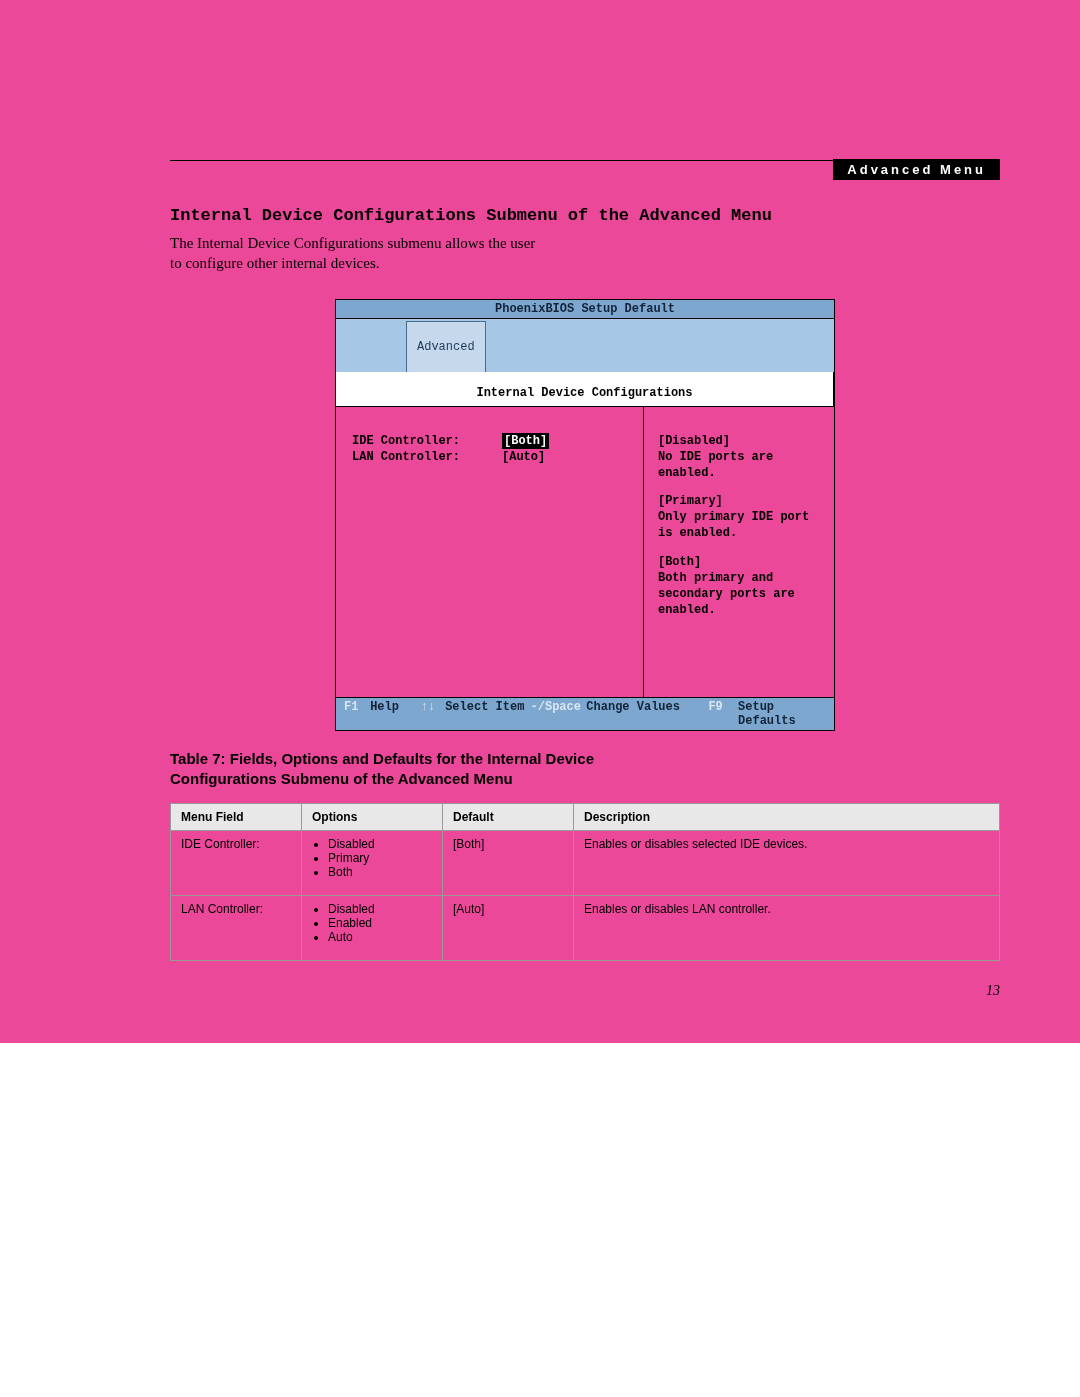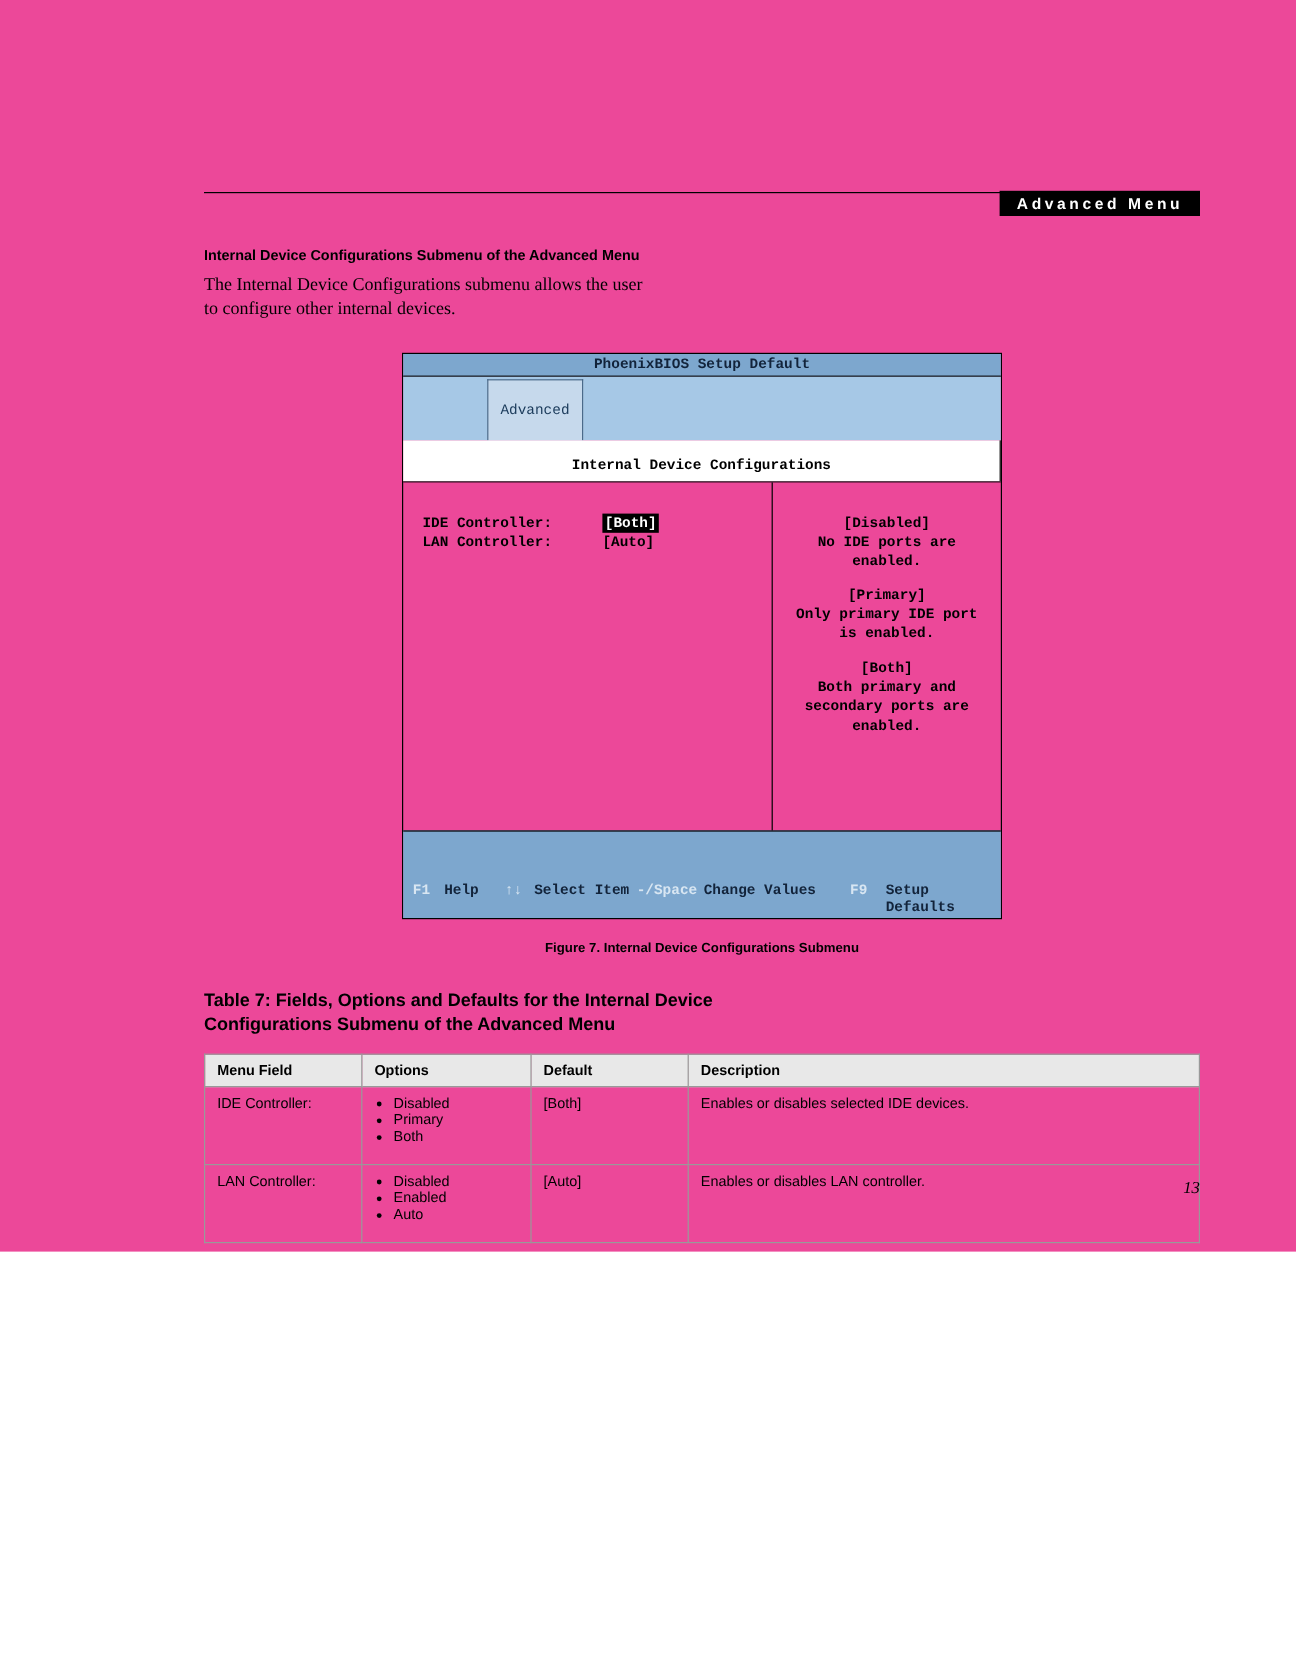--- a/index.html
+++ b/index.html
@@ -29,23 +29,23 @@
     top: -2px;
     background: #000;
     color: #fff;
     font-family: Arial, Helvetica, sans-serif;
     font-weight: bold;
     font-size: 13px;
     letter-spacing: 3px;
     padding: 3px 14px 3px 14px;
   }
   .section-title {
-    font-family: Liberation Sans, sans-serif;
-    font-weight: bold;
-    font-size: 12px;
+    font-family: Liberation Mono, monospace;
+    font-weight: bold;
+    font-size: 17px;
     margin: 0 0 8px 0;
   }
   .intro-text {
     font-family: Georgia, 'Times New Roman', serif;
     font-size: 15px;
     line-height: 1.35;
     max-width: 380px;
     margin-bottom: 25px;
   }
   
@@ -108,29 +108,29 @@
   }
   .bios-row { display:flex; }
   .bios-label { width:150px; font-weight:bold;}
   .bios-value-sel { background:#000; color:#fff; font-weight:bold; padding:0 2px;}
   .bios-value { font-weight:bold; }
   .bios-right-content {
     padding: 26px 14px 10px 14px;
     font-weight: bold;
     line-height: 1.35;
   }
-  .bios-help-block { margin-bottom: 12px; text-align: center; }
+  .bios-help-block { margin-bottom: 12px; }
   .bios-footer {
     background: #7da7ce;
     color: #12233a;
     padding: 2px 8px 2px 8px;
     font-weight: bold;
     border-top: 1px solid #000;
   }
-  .bios-footer .frow { display:flex; gap:0;margin-top:40px; }
+  .bios-footer .frow { display:flex; gap:0; }
   .bios-footer .fk { color:#d8e6f2; font-weight:bold; width:30px; }
   .bios-footer .fl { width:58px; }
   .bios-footer .fa { color:#d8e6f2; width:28px; text-align:left;}
   .bios-footer .fal { width:98px; }
   .bios-footer .fm { color:#d8e6f2; width:64px; }
   .bios-footer .fml { width:140px; }
   .bios-footer .fk2 { color:#d8e6f2; width:34px; }
   .bios-footer .fl2 { }
 
   .figure-caption {
@@ -233,21 +233,20 @@
         <span class="fa">↑↓</span>
         <span class="fal">Select Item</span>
         <span class="fm">-/Space</span>
         <span class="fml">Change Values</span>
         <span class="fk2">F9</span>
         <span class="fl2">Setup Defaults</span>
       </div>
     </div>
   </div>
 
-  <div class="figure-caption">Figure 7.  Internal Device Configurations Submenu</div>
 
   <div class="table-title">Table 7: Fields, Options and Defaults for the Internal Device Configurations Submenu of the Advanced Menu</div>
 
   <table class="opts">
     <thead>
       <tr>
         <th style="width:110px">Menu Field</th>
         <th style="width:120px">Options</th>
         <th style="width:110px">Default</th>
         <th>Description</th>

